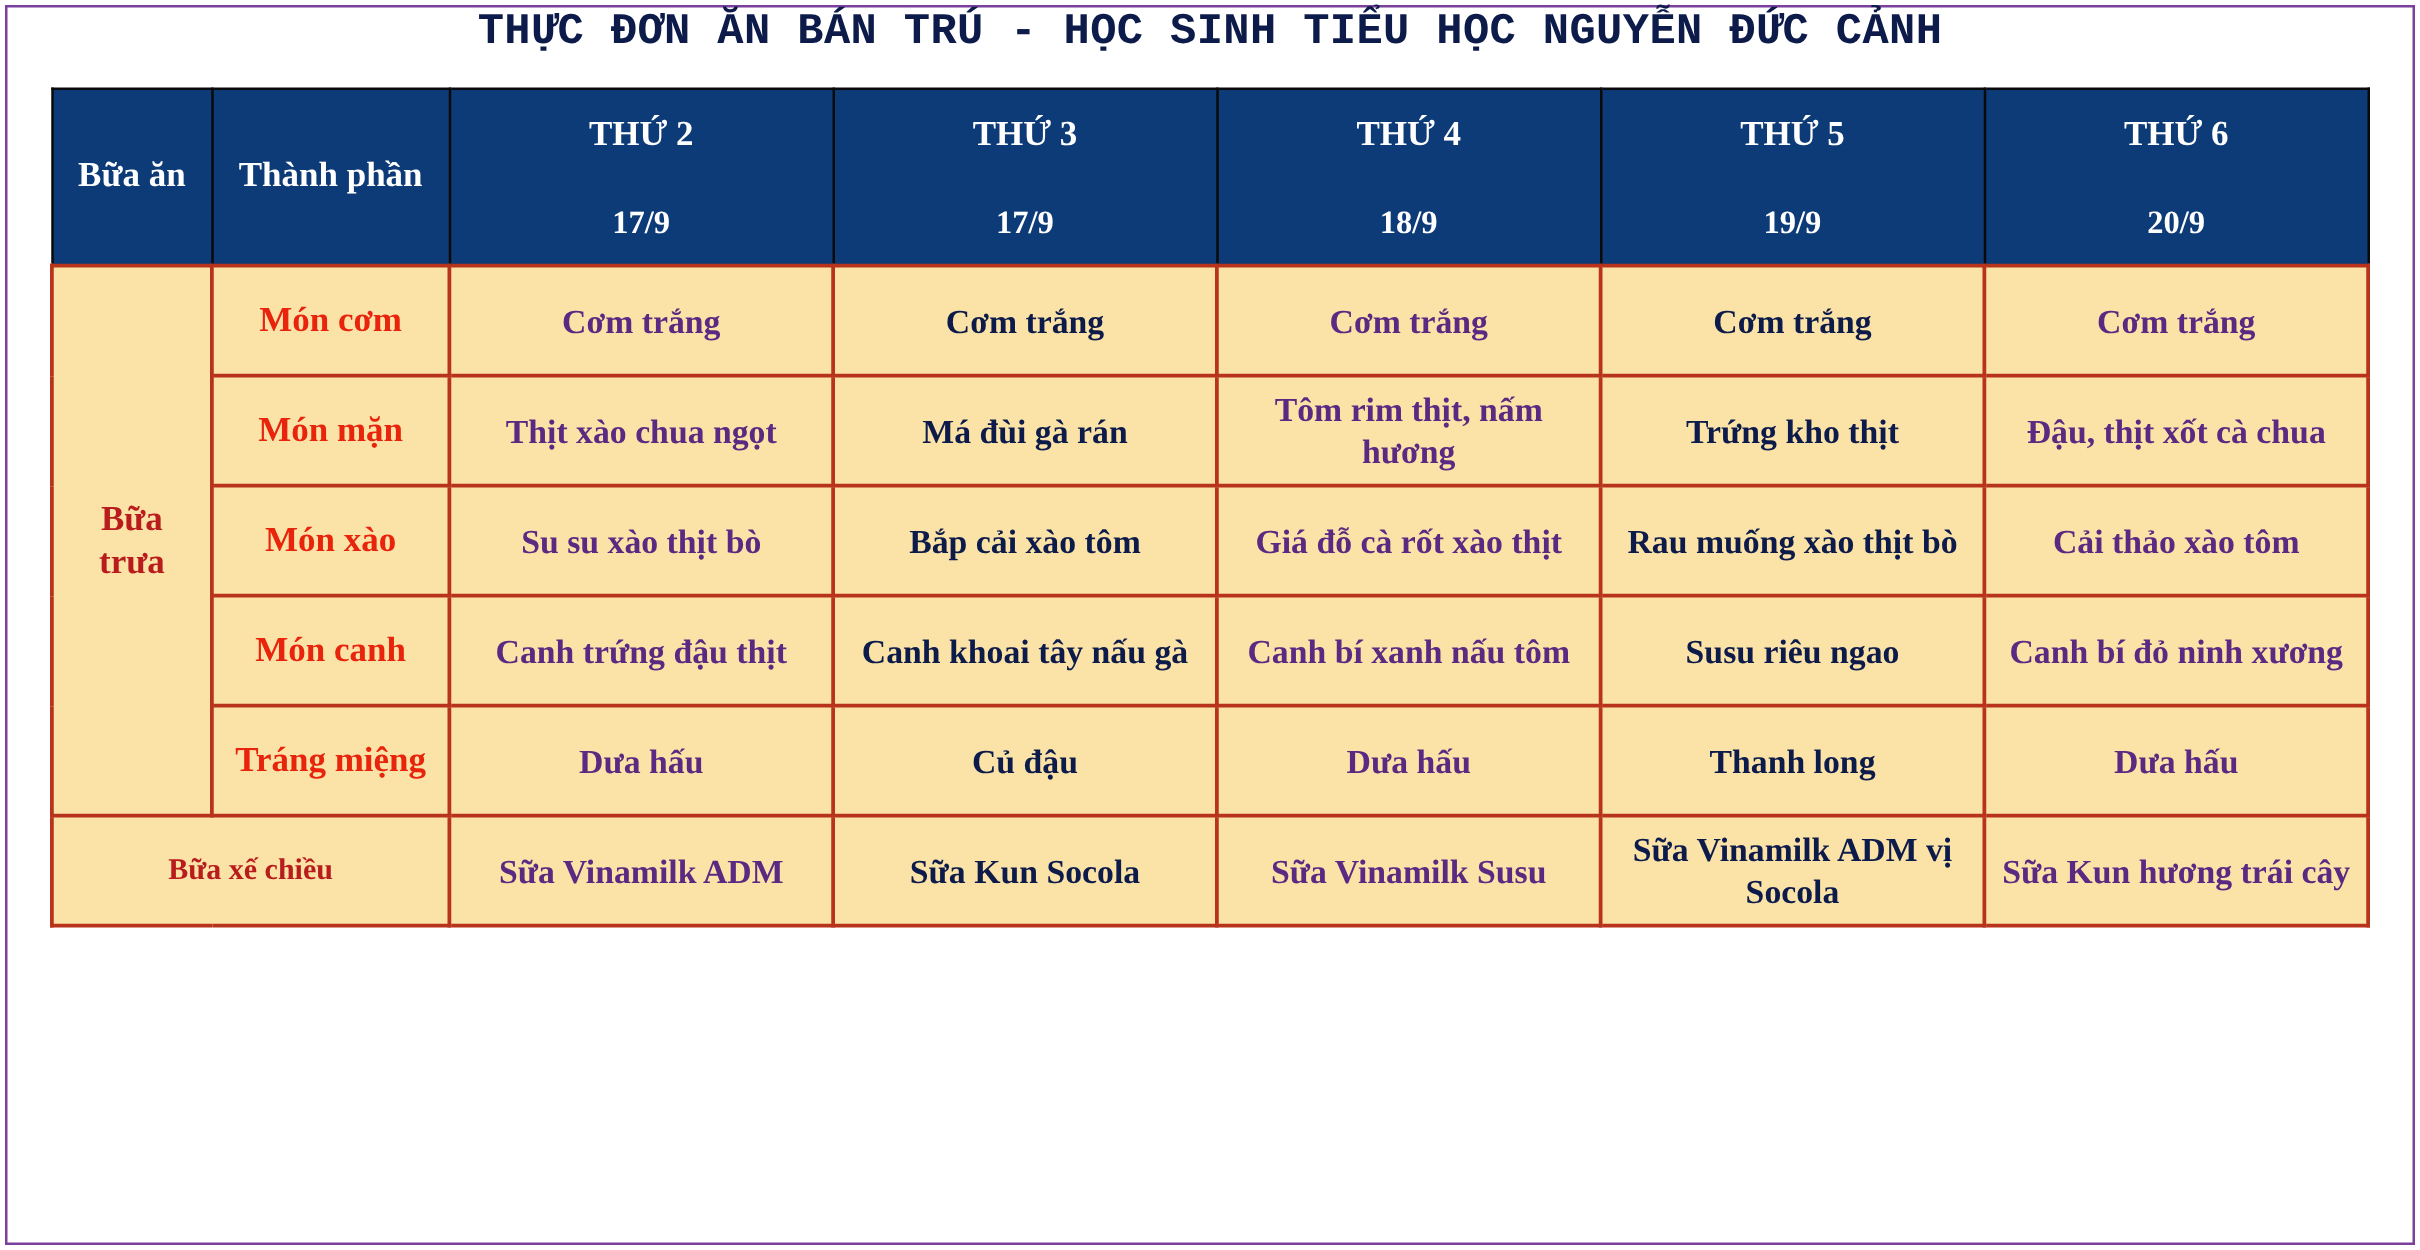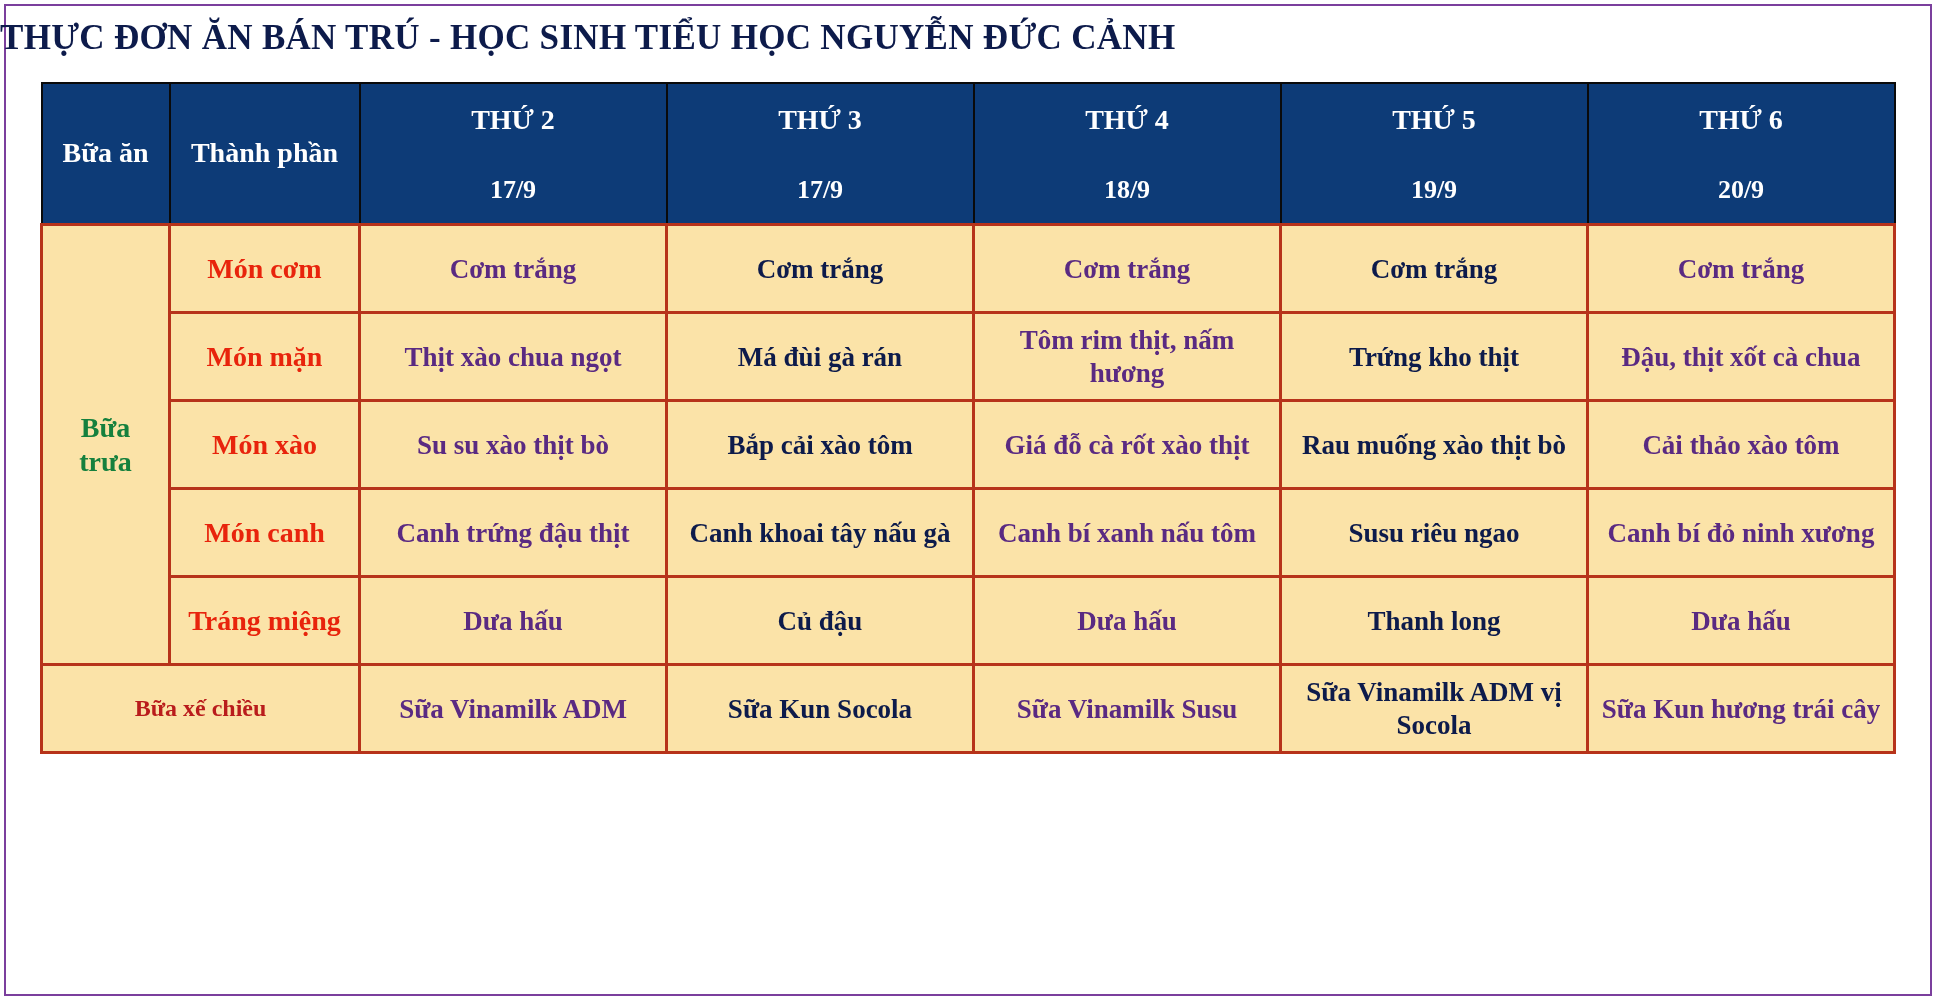--- a/index.html
+++ b/index.html
@@ -27,22 +27,23 @@
   .page-inner {
     position: absolute;
     left: 0;
     top: 0;
     width: 1936px;
     height: 1000px;
     box-sizing: border-box;
     padding: 0;
   }
   .title-block {
-    text-align: left;
-    padding-top: 16px;
+    text-align: center;
+    padding-top: 4px;
+    font-family: Liberation Mono, monospace;
   }
   .title-main {
     font-size: 35px;
     font-weight: bold;
     color: #0d1b4b;
     letter-spacing: 0.3px;
     line-height: 1.25;
   }
   .title-sub {
     font-size: 28px;
@@ -102,21 +103,21 @@
     text-align: center;
     vertical-align: middle;
     font-weight: bold;
     font-size: 27px;
     line-height: 1.2;
     padding: 6px 8px;
     height: 88px;
   }
   td.meal-label {
     font-size: 28px;
-    color: #15803d;
+    color: #b91c1c;
   }
   td.comp {
     color: #e8240c;
     font-size: 28px;
   }
   td.dish-purple { color: #5a2a82; }
   td.dish-navy   { color: #0d1b4b; }
   td.snack-label {
     color: #b91c1c;
     font-size: 24px;

